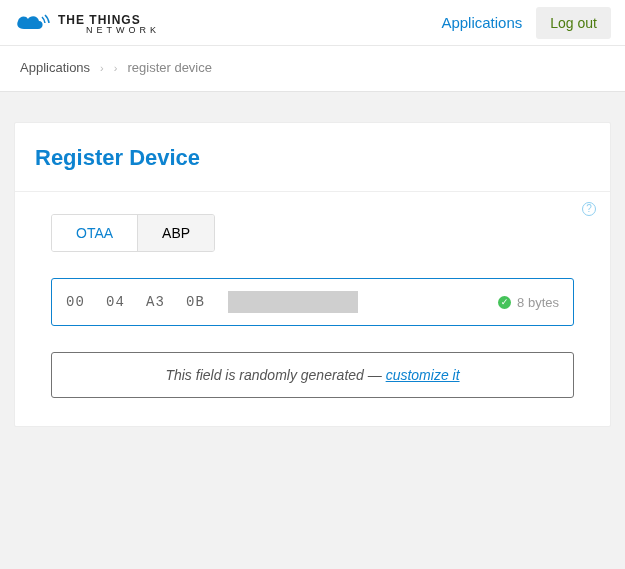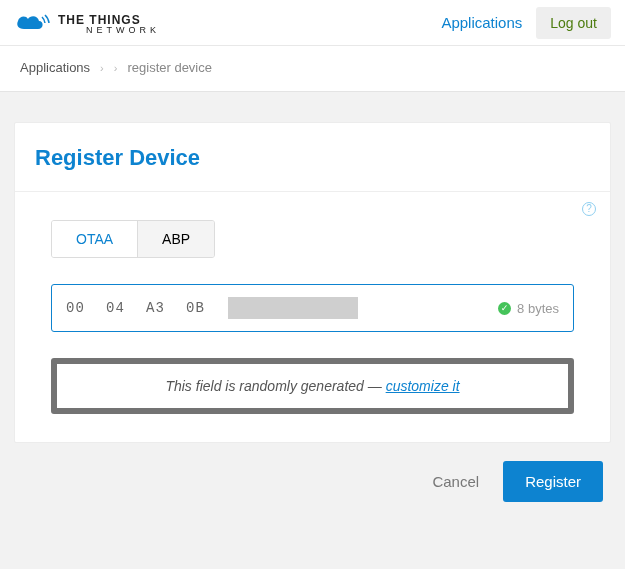--- a/index.html
+++ b/index.html
@@ -57,21 +57,20 @@
     width: 14px; height: 14px; border-radius: 50%;
     border: 1.5px solid #8fcff0; color: #8fcff0;
     font-size: 10px; line-height: 12px; text-align: center;
     cursor: pointer;
   }
   .tabs {
     display: inline-flex;
     border: 1px solid #dcdcdc;
     border-radius: 3px;
     overflow: hidden;
-    margin-top: 6px;
   }
   .tab {
     padding: 10px 24px;
     font-size: 14px;
     cursor: pointer;
     background: #f4f4f4;
     color: #000000;
     border: none;
   }
   .tab.active {
@@ -95,21 +94,21 @@
   .eui-bytes .b { display:inline-block; width: 28px; }
   .redact { display:inline-block; width: 130px; height: 22px; background: #cfcfcf; margin-left: 2px;}
   .eui-status { margin-left: auto; display: flex; align-items: center; gap: 6px; }
   .check {
     width: 13px; height: 13px; border-radius: 50%; background: #45c35a;
     display: inline-flex; align-items: center; justify-content: center;
     color: #fff; font-size: 9px;
   }
   .bytes-text { color: #9a9a9a; font-size: 13px; text-align: right; }
   .appkey-box {
-    border: 6px solid #737373;
+    border: 1px solid #737373;
     border-radius: 3px;
     padding: 14px;
     text-align: center;
     color: #555;
     font-style: italic;
   }
   .appkey-box a { color: #0d83d0; text-decoration: underline; cursor: pointer; }
   .footer {
     display: flex; justify-content: flex-end; gap: 18px;
     padding: 18px 8px 4px 8px;
@@ -178,17 +177,13 @@
       </div>
 
       <div class="field">
         <div class="appkey-box">
           <span>This field is randomly generated — </span><a>customize it</a>
         </div>
       </div>
     </div>
   </div>
 
-  <div class="footer">
-    <button class="btn-cancel">Cancel</button>
-    <button class="btn-primary">Register</button>
-  </div>
 </div>
 
 </body></html>

